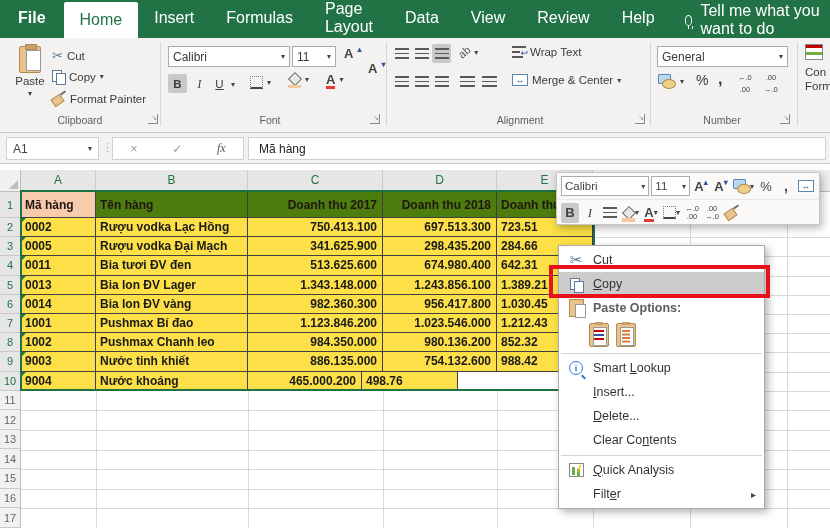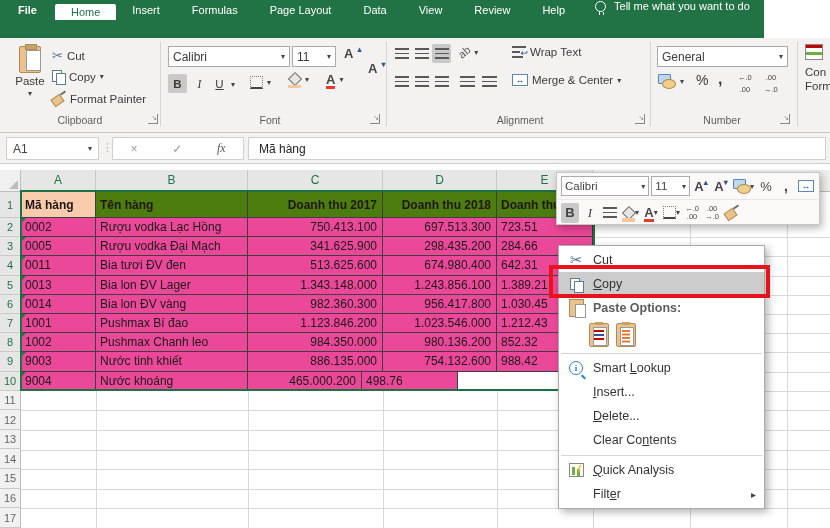--- a/index.html
+++ b/index.html
@@ -1,21 +1,21 @@
 <!DOCTYPE html>
 <html><head>
 <meta charset="utf-8">
 <style>
   * { margin:0; padding:0; box-sizing:border-box; }
   html,body { width:830px; height:528px; overflow:hidden; background:#fff;
     font-family:"Liberation Sans", sans-serif; position:relative; }
 
   
-  #tabbar { position:absolute; left:0; top:0; width:764px; height:38px; background:#217346;
-    display:flex; align-items:flex-start; color:#fff; font-size:11px; }
+  #tabbar { position:absolute; left:0; top:0; width:830px; height:38px; background:#217346;
+    display:flex; align-items:flex-end; color:#fff; font-size:16px; }
   .tab { padding:2px 16px; display:flex; align-items:center; cursor:default; }
   .tab.file { padding:0 18px; font-weight:bold; }
   .tab.active { background:#fff; color:#217346; margin-top:4px; border-radius:2px 2px 0 0; }
   #tellme { display:flex; align-items:center; gap:8px; margin-left:14px; }
   .bulb { width:11px; height:11px; border:1.5px solid #fff; border-radius:50%; position:relative; }
   .bulb::after { content:""; position:absolute; left:2.5px; top:10px; width:3px; height:3px; border-left:1.5px solid #fff; border-right:1.5px solid #fff; }
 
   
   #ribbon { position:absolute; left:0; top:38px; width:830px; height:95px; background:#F3F2F1;
     border-bottom:1px solid #C8C6C4; font-size:11.5px; color:#3b3b3b; }
@@ -77,21 +77,21 @@
   .colcell.sel { background:#E6E6E6; color:#217346; border-bottom:2px solid #217346; }
   #rowgutter { position:absolute; left:0; top:192px; width:21px; height:336px; }
   .rowcell { width:21px; display:flex; align-items:center; justify-content:center; font-size:11px; color:#666; background:#F1F1F1; border-bottom:1px solid #C9C9C9; border-right:1px solid #BDBDBD; }
   .rowcell.sel { background:#E6E6E6; color:#217346; }
   .gl { position:absolute; background:#D9D9D9; }
 
   
   #xl-table { position:absolute; left:21px; top:192px; width:572px; }
   .trow { display:flex; height:19.2px; }
   .trow.hdr { height:26px; }
-  .tc { border-right:1px solid #3f3f3f; border-bottom:1px solid #3f3f3f; font-size:12px; color:#1a1a1a; display:flex; align-items:center; overflow:hidden; white-space:nowrap; position:relative; background:#ec4899; }
+  .tc { border-right:1px solid #3f3f3f; border-bottom:1px solid #3f3f3f; font-size:12px; color:#1a1a1a; display:flex; align-items:center; overflow:hidden; white-space:nowrap; position:relative; background:#fde047;font-weight:bold; }
   .hdr .tc { font-weight:bold; background:#4d7c0f; color:#201712; }
   .hdr .tc.active { background:#F8CBAD; }
   .ca { width:75px; padding-left:4px; } .cb { width:152px; padding-left:4px; }
   .cc { width:135px; justify-content:flex-end; padding-right:5px; }
   .cd { width:114px; justify-content:flex-end; padding-right:5px; }
   .ce { width:96px; padding-left:4px; }
   .tri { position:absolute; left:0; top:0; width:0; height:0; border-top:5px solid #217346; border-right:5px solid transparent; }
   #selbox { position:absolute; left:20px; top:190px; width:575px; height:201px; border:2px solid #1E7145; z-index:5; pointer-events:none; }
 
   

